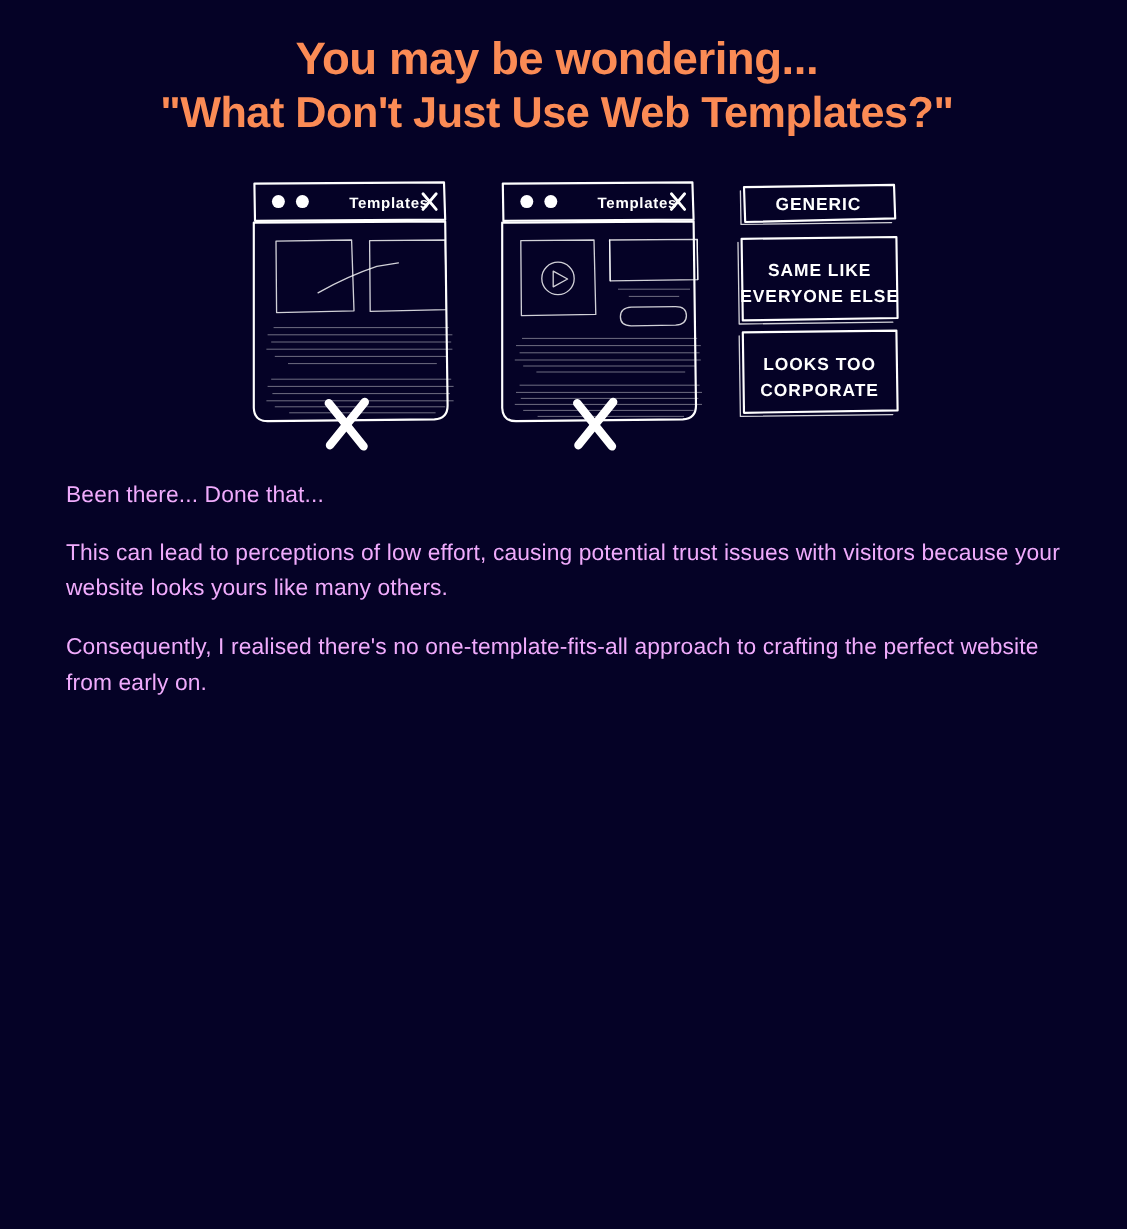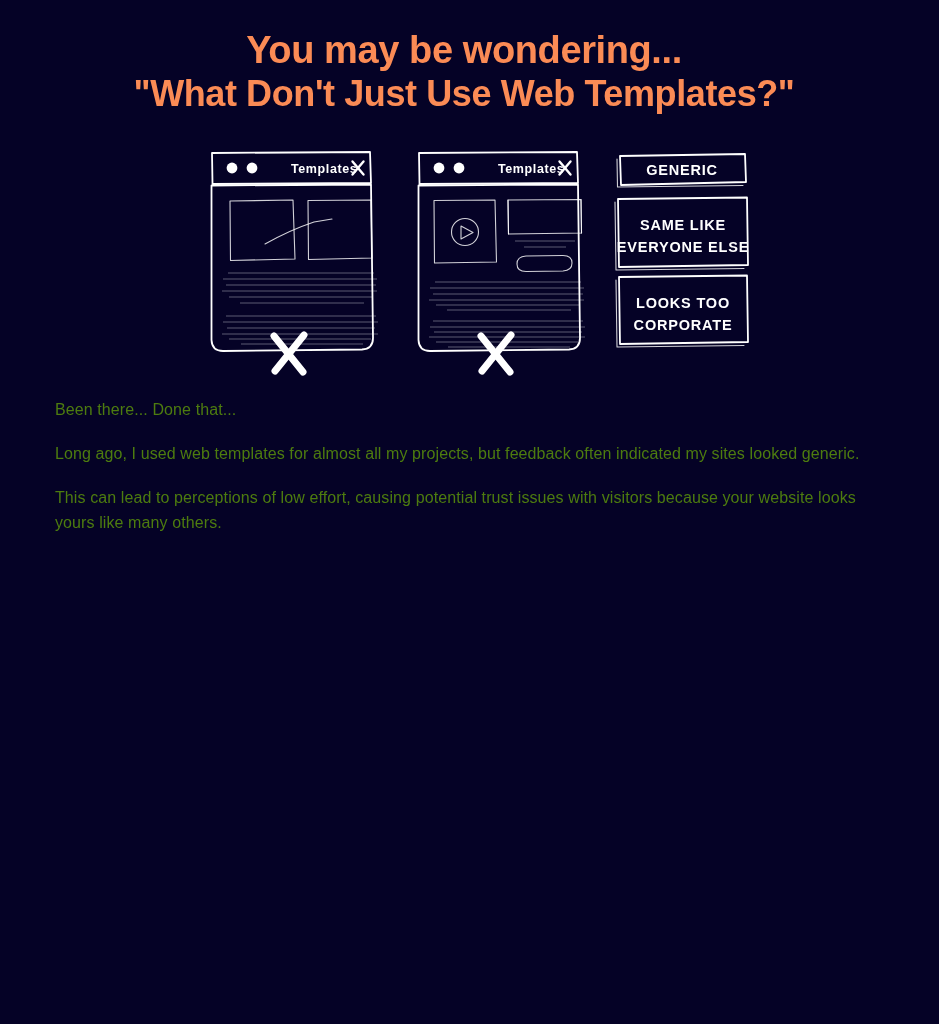--- a/index.html
+++ b/index.html
@@ -29,22 +29,22 @@
     width:560px; height:240px;text-align:right;
   }
   .illustration svg { display:block; width:560px; height:240px; }
 
   
   .body-copy {
     position:absolute; left:55px; top:398px;
     width:830px;
   }
   .body-copy p {
-    color:#4d7c0f;
-    font-size:16px;
+    color:#f0abfc;
+    font-size:19px;
     line-height:1.56;
     margin-bottom:19px;
     letter-spacing:0.1px;
   }
   .body-copy p:last-child { margin-bottom:0; }
 </style>
 </head>
 <body>
 
 <div class="page">
@@ -180,17 +180,17 @@
         <path class="stroke med" d="M423 135 L551 133.5 L552 200 L424 202 Z"></path>
         <path class="stroke thin" d="M420 138 L421 205 L548 203.5"></path>
         <text class="wtxt" x="487" y="166" font-size="14.5" font-weight="bold" letter-spacing="0.8" text-anchor="middle">LOOKS TOO</text>
         <text class="wtxt" x="487" y="188" font-size="14.5" font-weight="bold" letter-spacing="0.8" text-anchor="middle">CORPORATE</text>
       </g>
     </svg>
   </div>
 
   <div class="body-copy">
     <p>Been there... Done that...</p>
-    <p>Long ago, I used web templates for almost all my projects, but feedback often indicated my sites looked generic.</p>
     <p>This can lead to perceptions of low effort, causing potential trust issues with visitors because your website looks yours like many others.</p>
+    <p>Consequently, I realised there's no one-template-fits-all approach to crafting the perfect website from early on.</p>
   </div>
 
 </div>
 
 </body></html>

